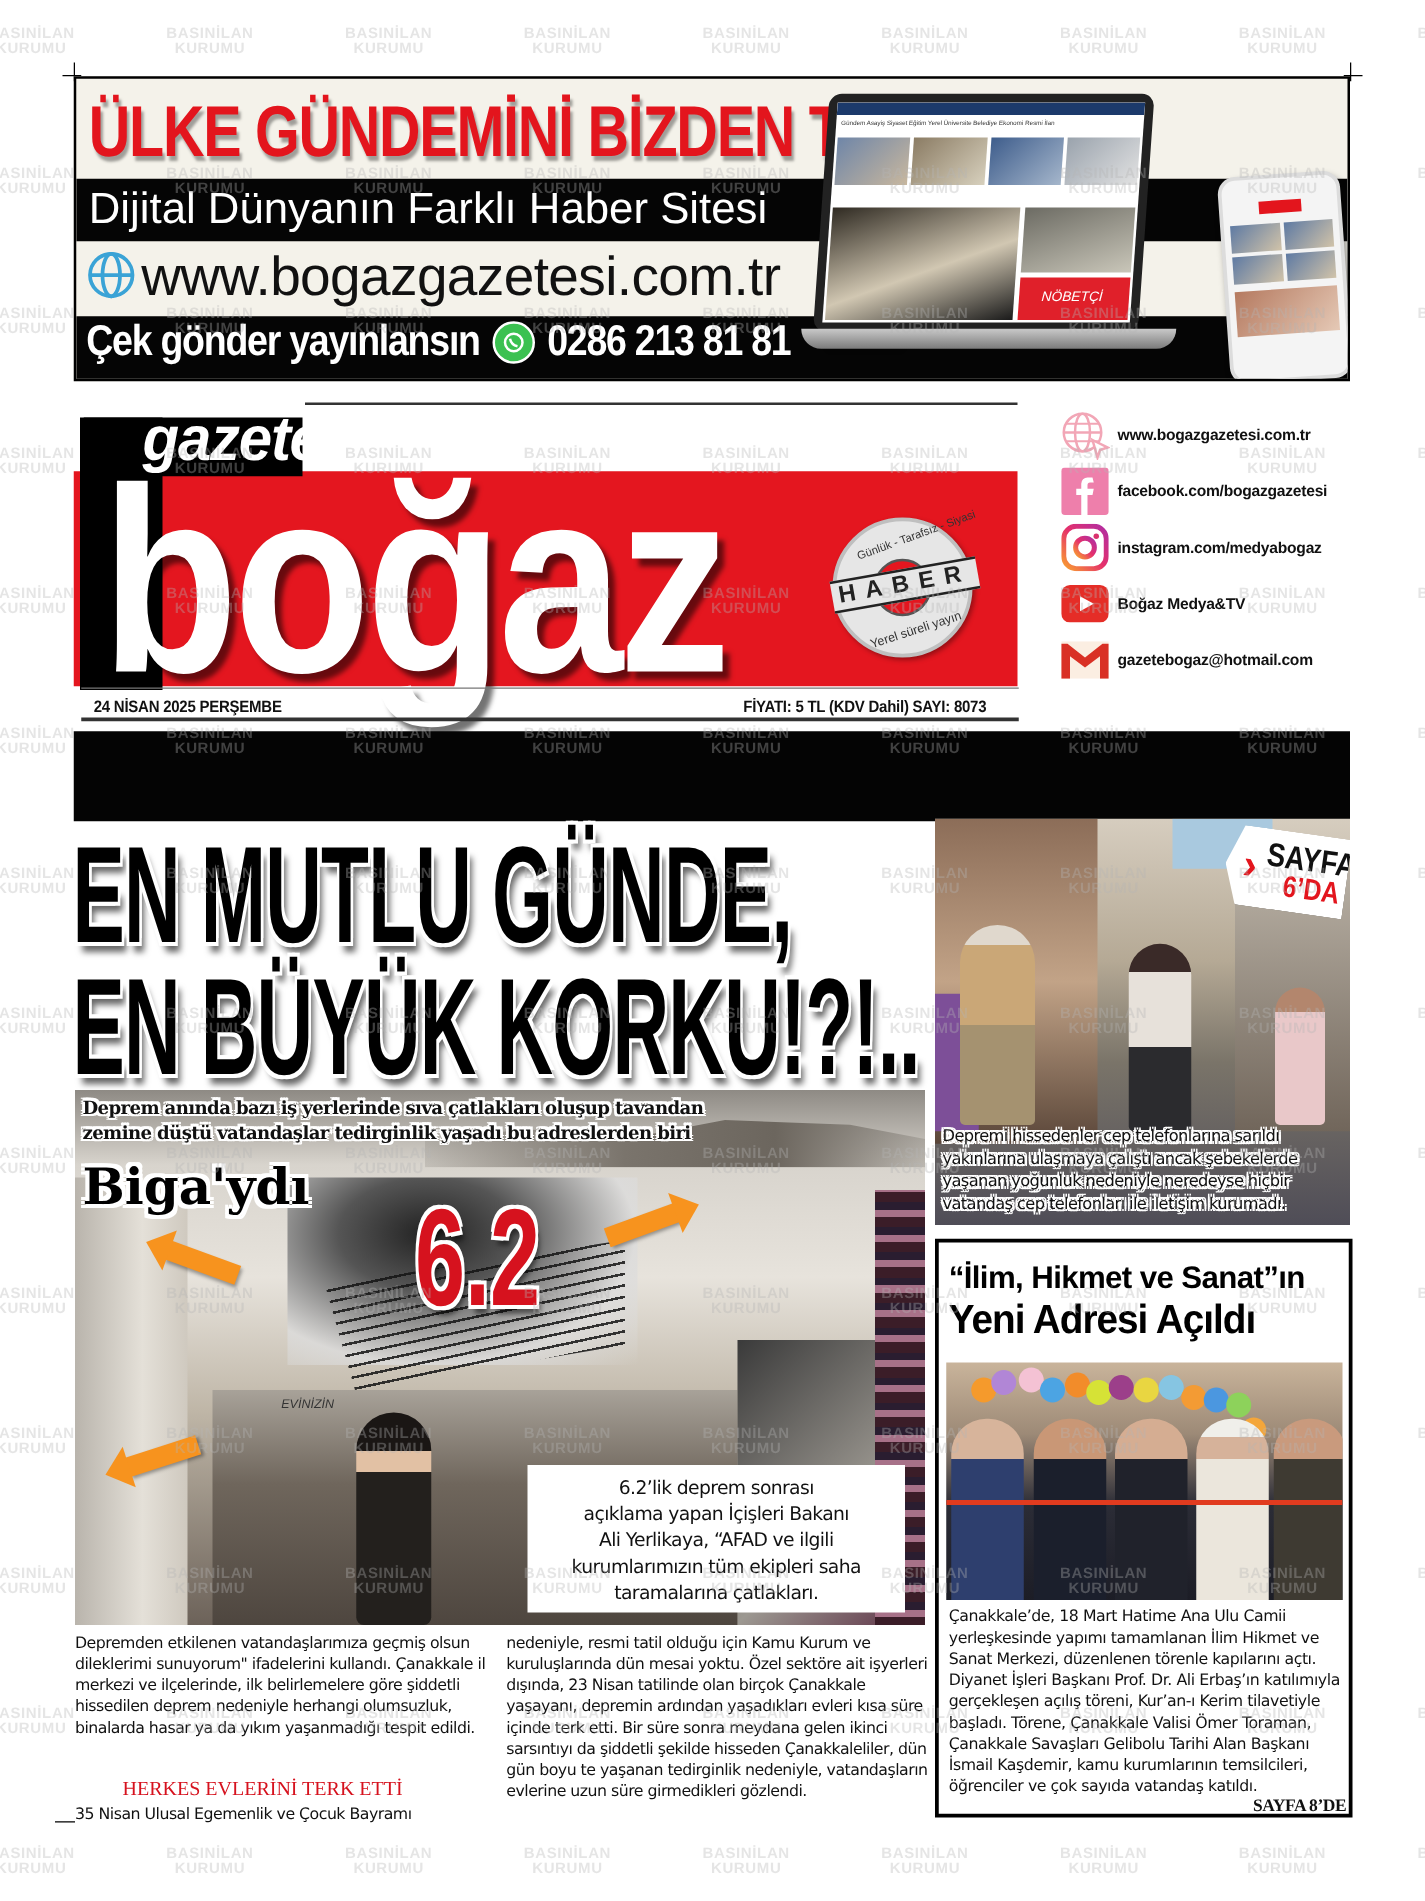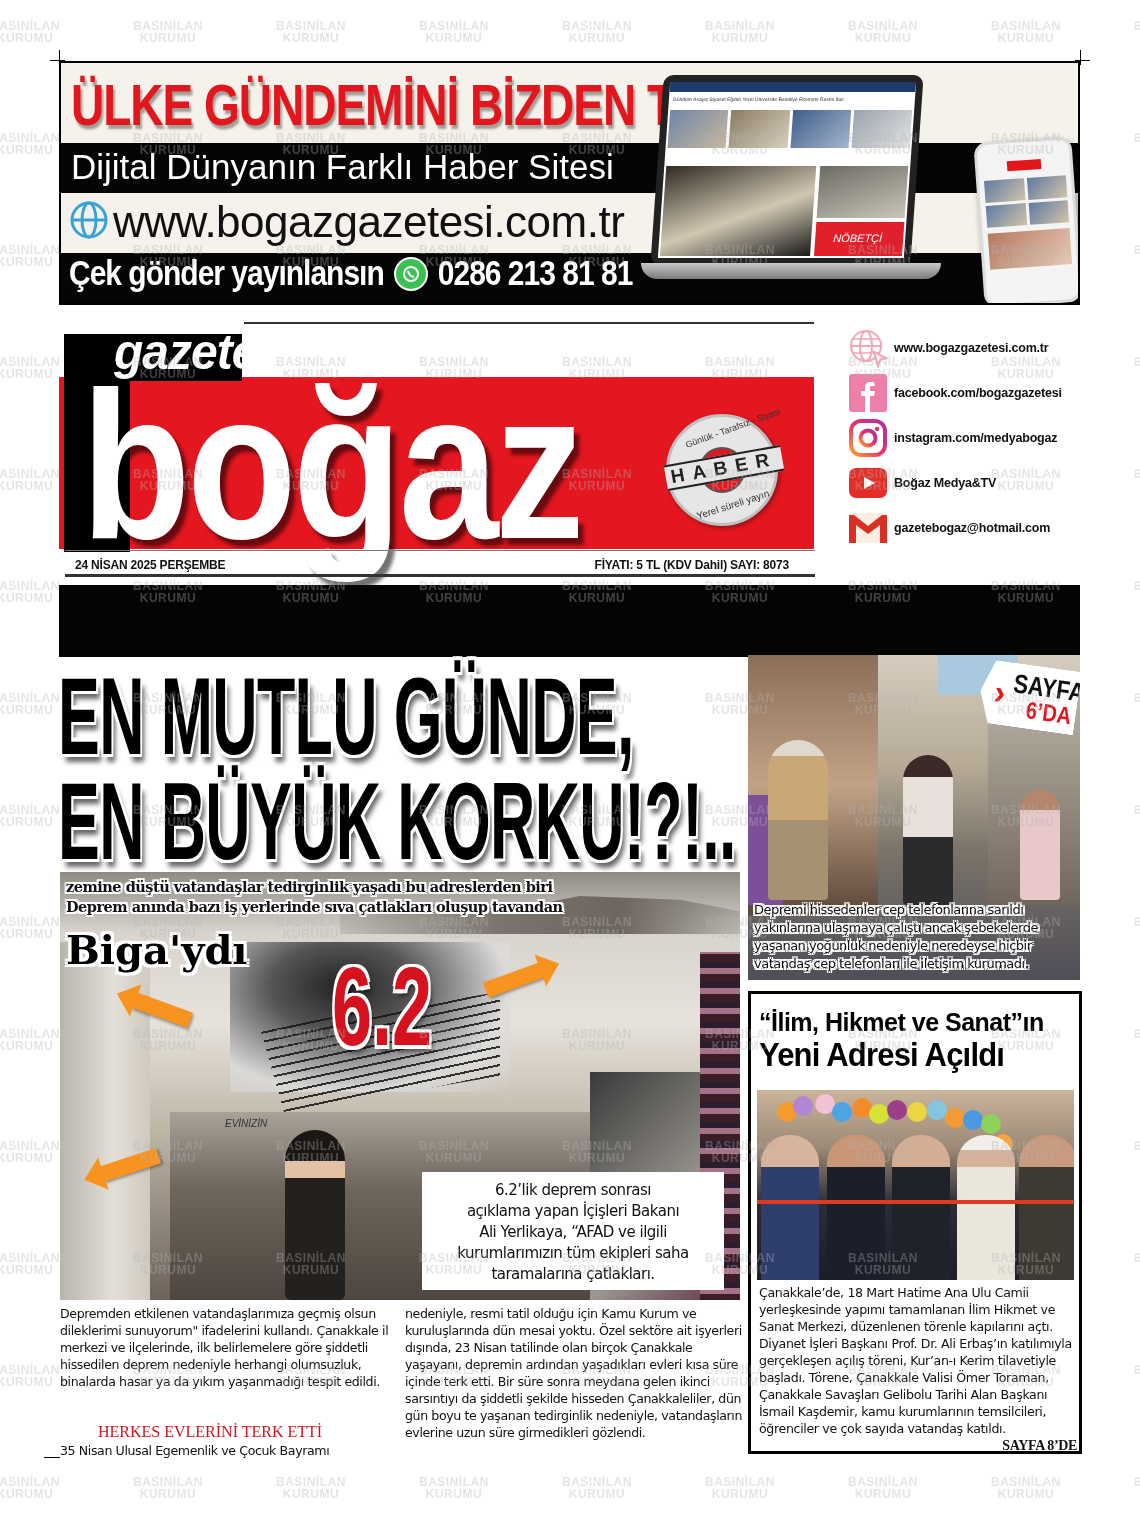--- a/index.html
+++ b/index.html
@@ -293,22 +293,22 @@
   <div class="pillar"></div>
   <div class="shop"></div>
   <div style="position:absolute;left:165px;top:246px;font-size:10px;color:#333;font-style:italic;">EVİNİZİN</div>
   <div class="woman"></div>
   <div class="stair"></div>
   <div class="clothes"></div>
   <div class="seismo"></div>
   <div class="seismo-lines"></div>
 
   <div class="caption1">
+    <div><span>Deprem anında bazı iş yerlerinde sıva çatlakları oluşup tavandan</span></div>
     <div><span>zemine düştü vatandaşlar tedirginlik yaşadı bu adreslerden biri</span></div>
-    <div><span>Deprem anında bazı iş yerlerinde sıva çatlakları oluşup tavandan</span></div>
   </div>
   <div class="biga">Biga'ydı</div>
   <div class="big62">6.2</div>
 
   <div class="arrow left" style="left:72px;top:130px;transform:rotate(20deg);"></div>
   <div class="arrow right" style="left:424px;top:100px;transform:rotate(-20deg);"></div>
   <div class="arrow left" style="left:40px;top:285px;transform:rotate(-18deg);"></div>
 
   <div class="quote-box">
     <div>6.2’lik deprem sonrası</div>

